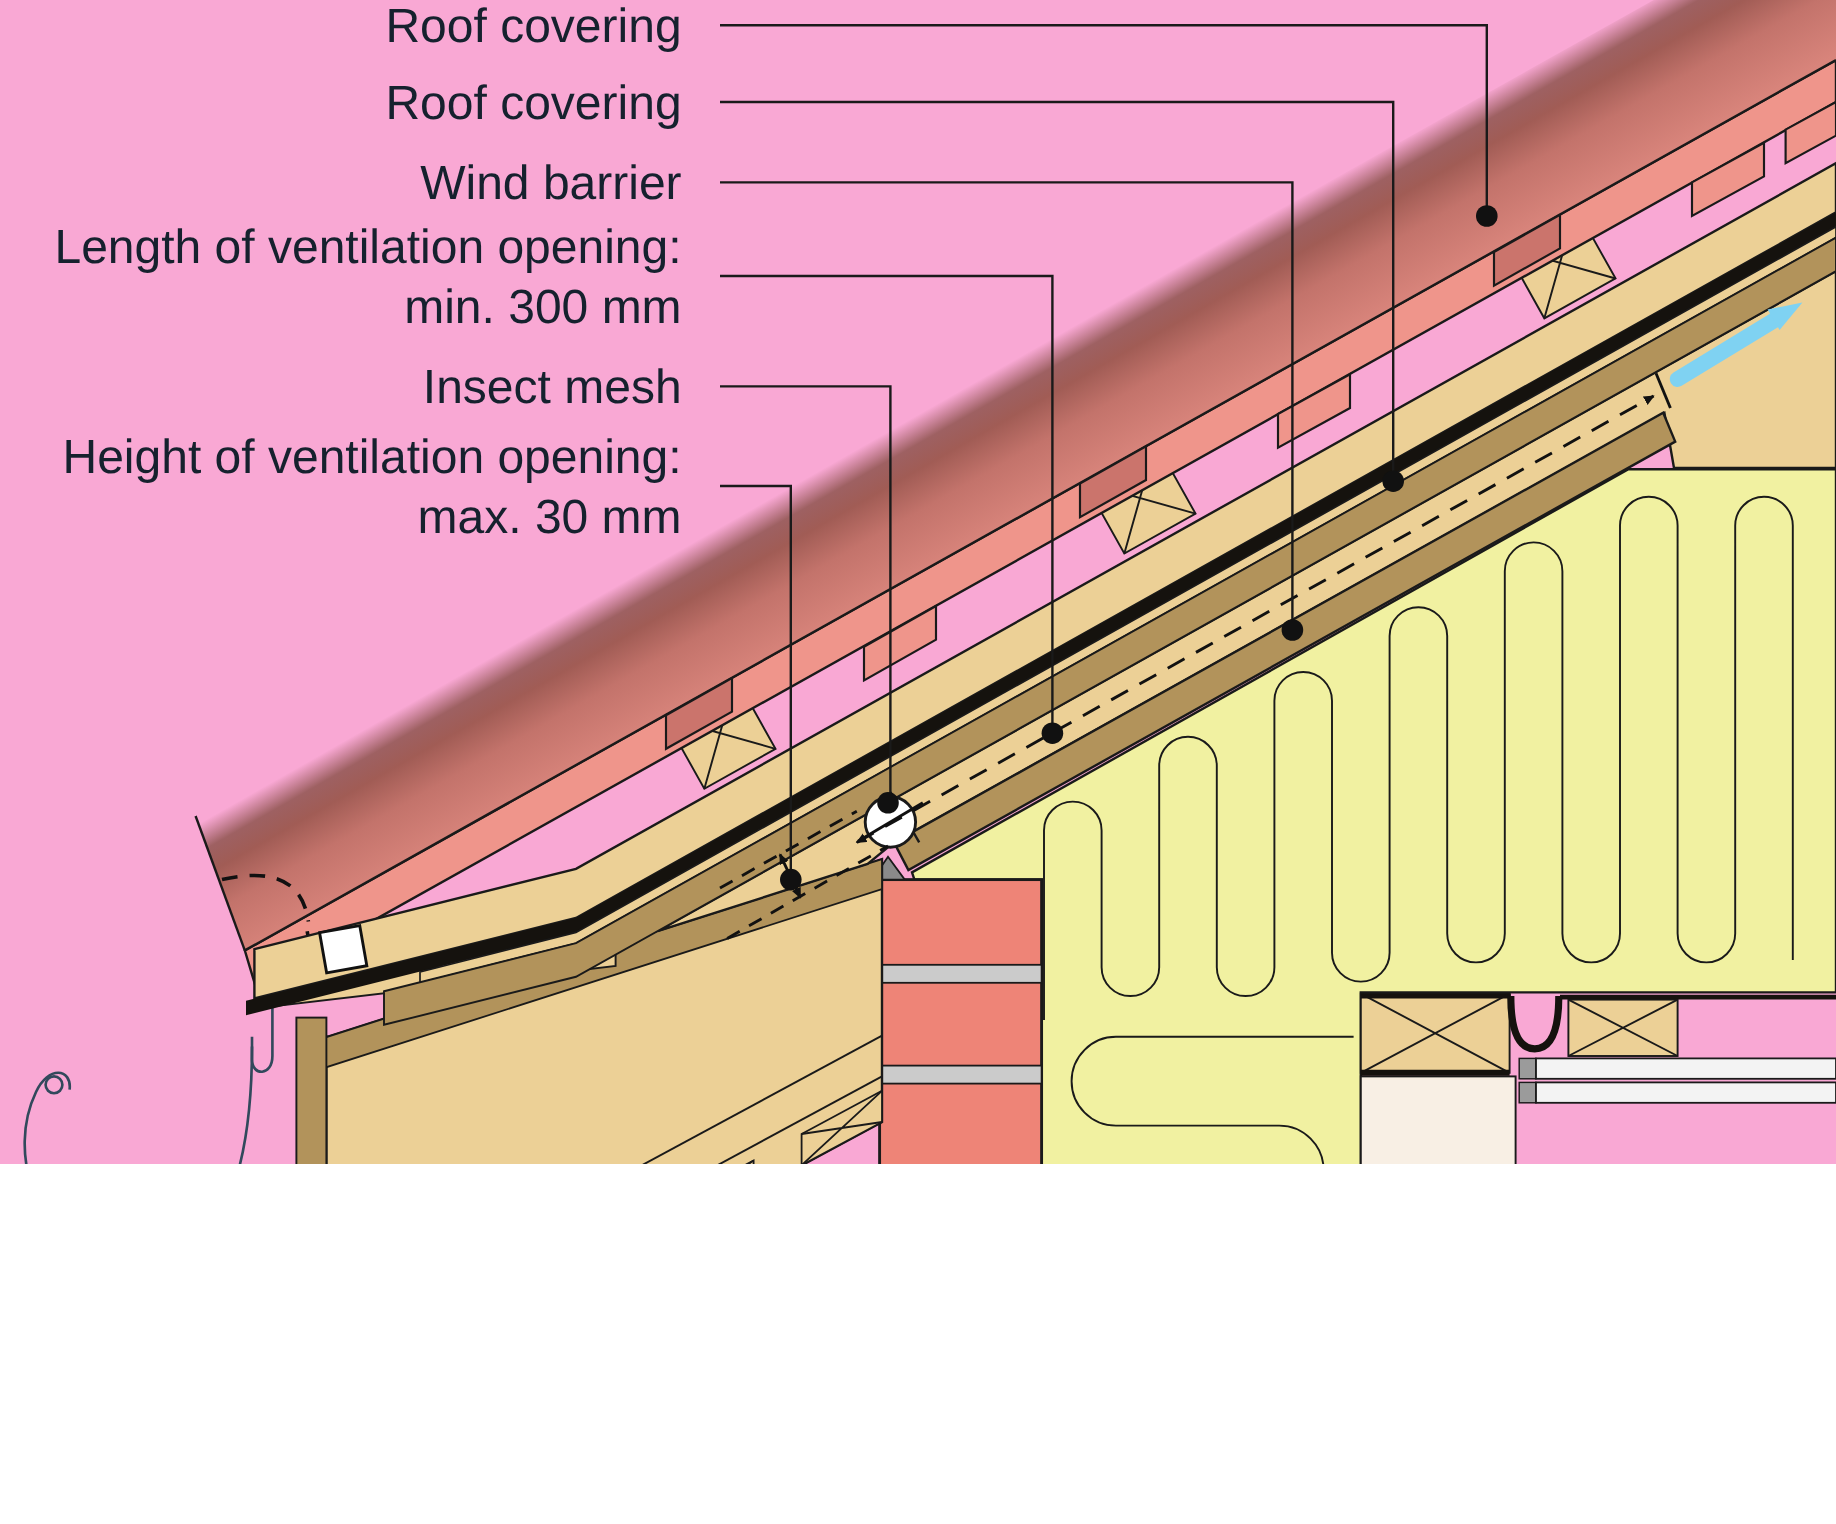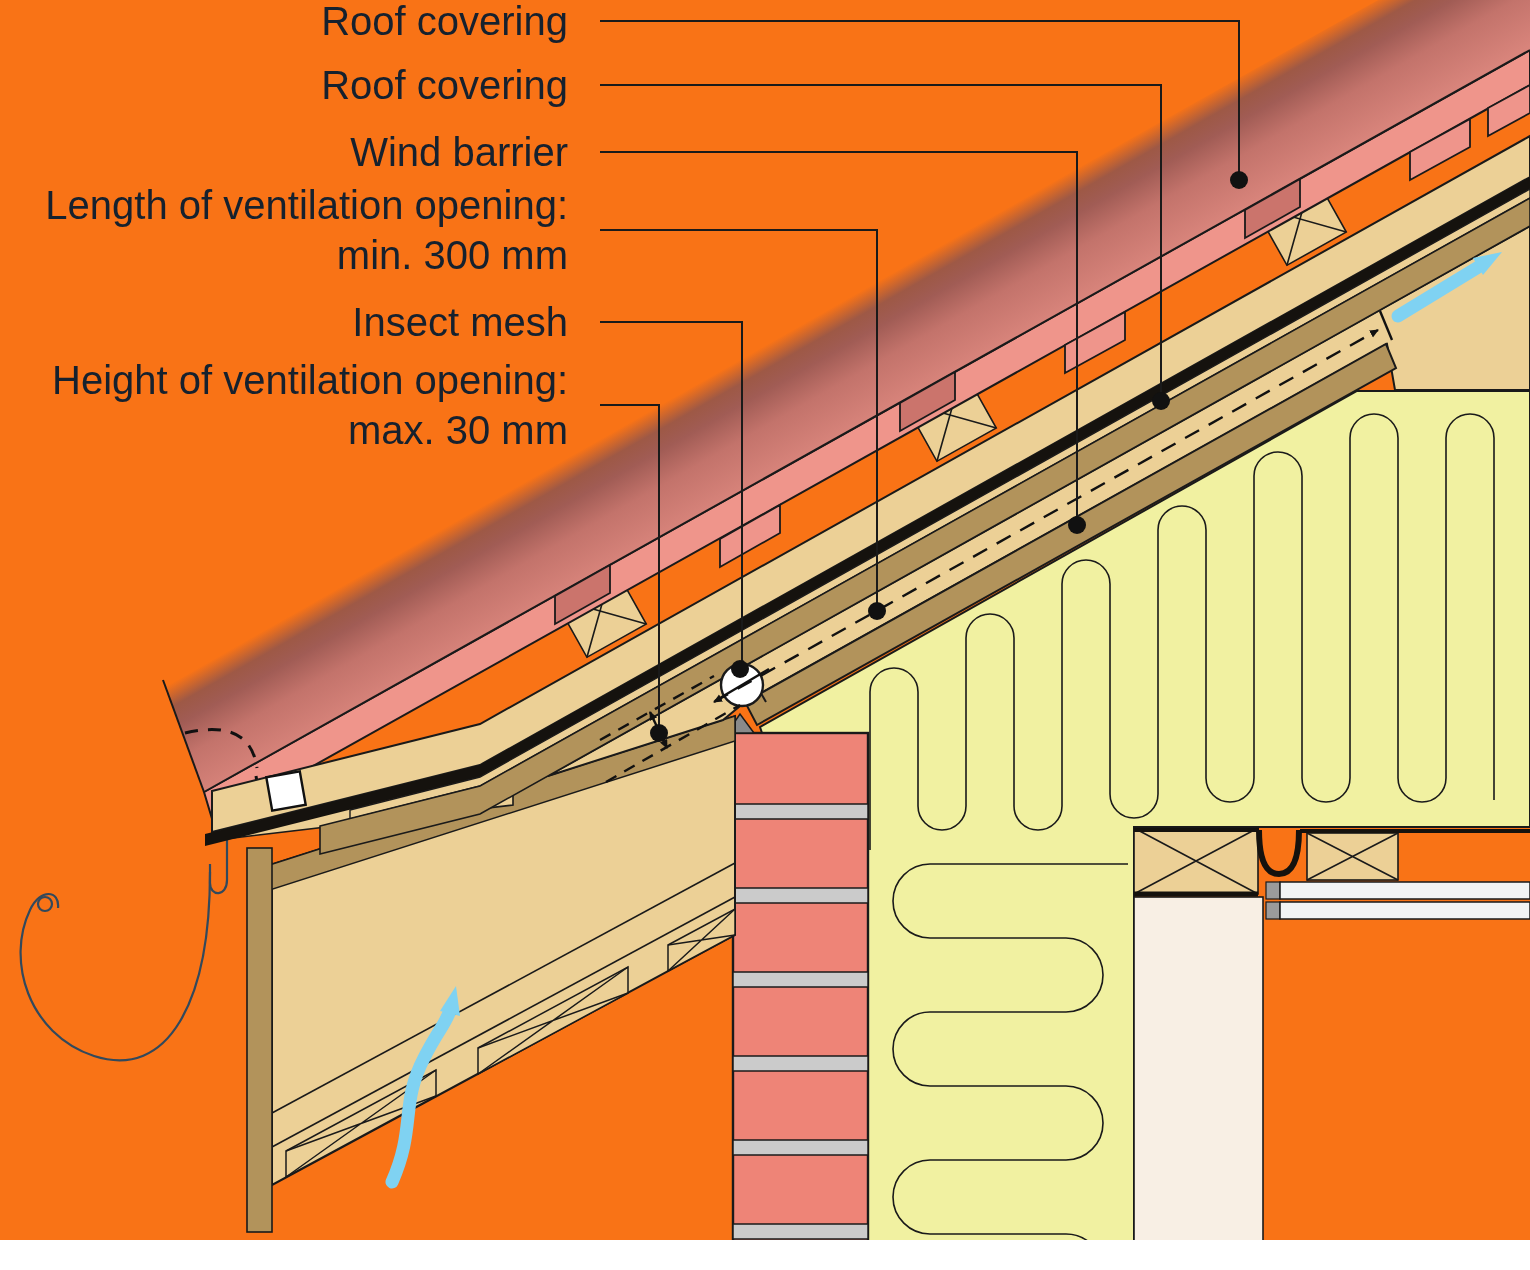--- a/index.html
+++ b/index.html
@@ -1,16 +1,16 @@
 <!DOCTYPE html>
 <html><head>
 <meta charset="utf-8">
 <style>
   html,body{margin:0;padding:0;background:#ffffff;}
-  .stage{position:relative;width:1530px;height:1240px;background:#f97316;overflow:hidden;
+  .stage{position:relative;width:1530px;height:970px;background:#f9a8d4;overflow:hidden;
          font-family:"Liberation Sans", sans-serif;}
   svg{display:block}
   text.lbl{font-family:"Liberation Sans", sans-serif;font-size:40px;fill:#16212e;}
   .thin{stroke:#1a1a1a;stroke-width:1.6;fill:none}
   .outl{stroke:#1a1a1a;stroke-width:2;}
   .leader{stroke:#1a1a1a;stroke-width:2;fill:none}
   .dim{stroke:#111;stroke-width:2.4;fill:none}
 </style>
 </head>
 <body>

